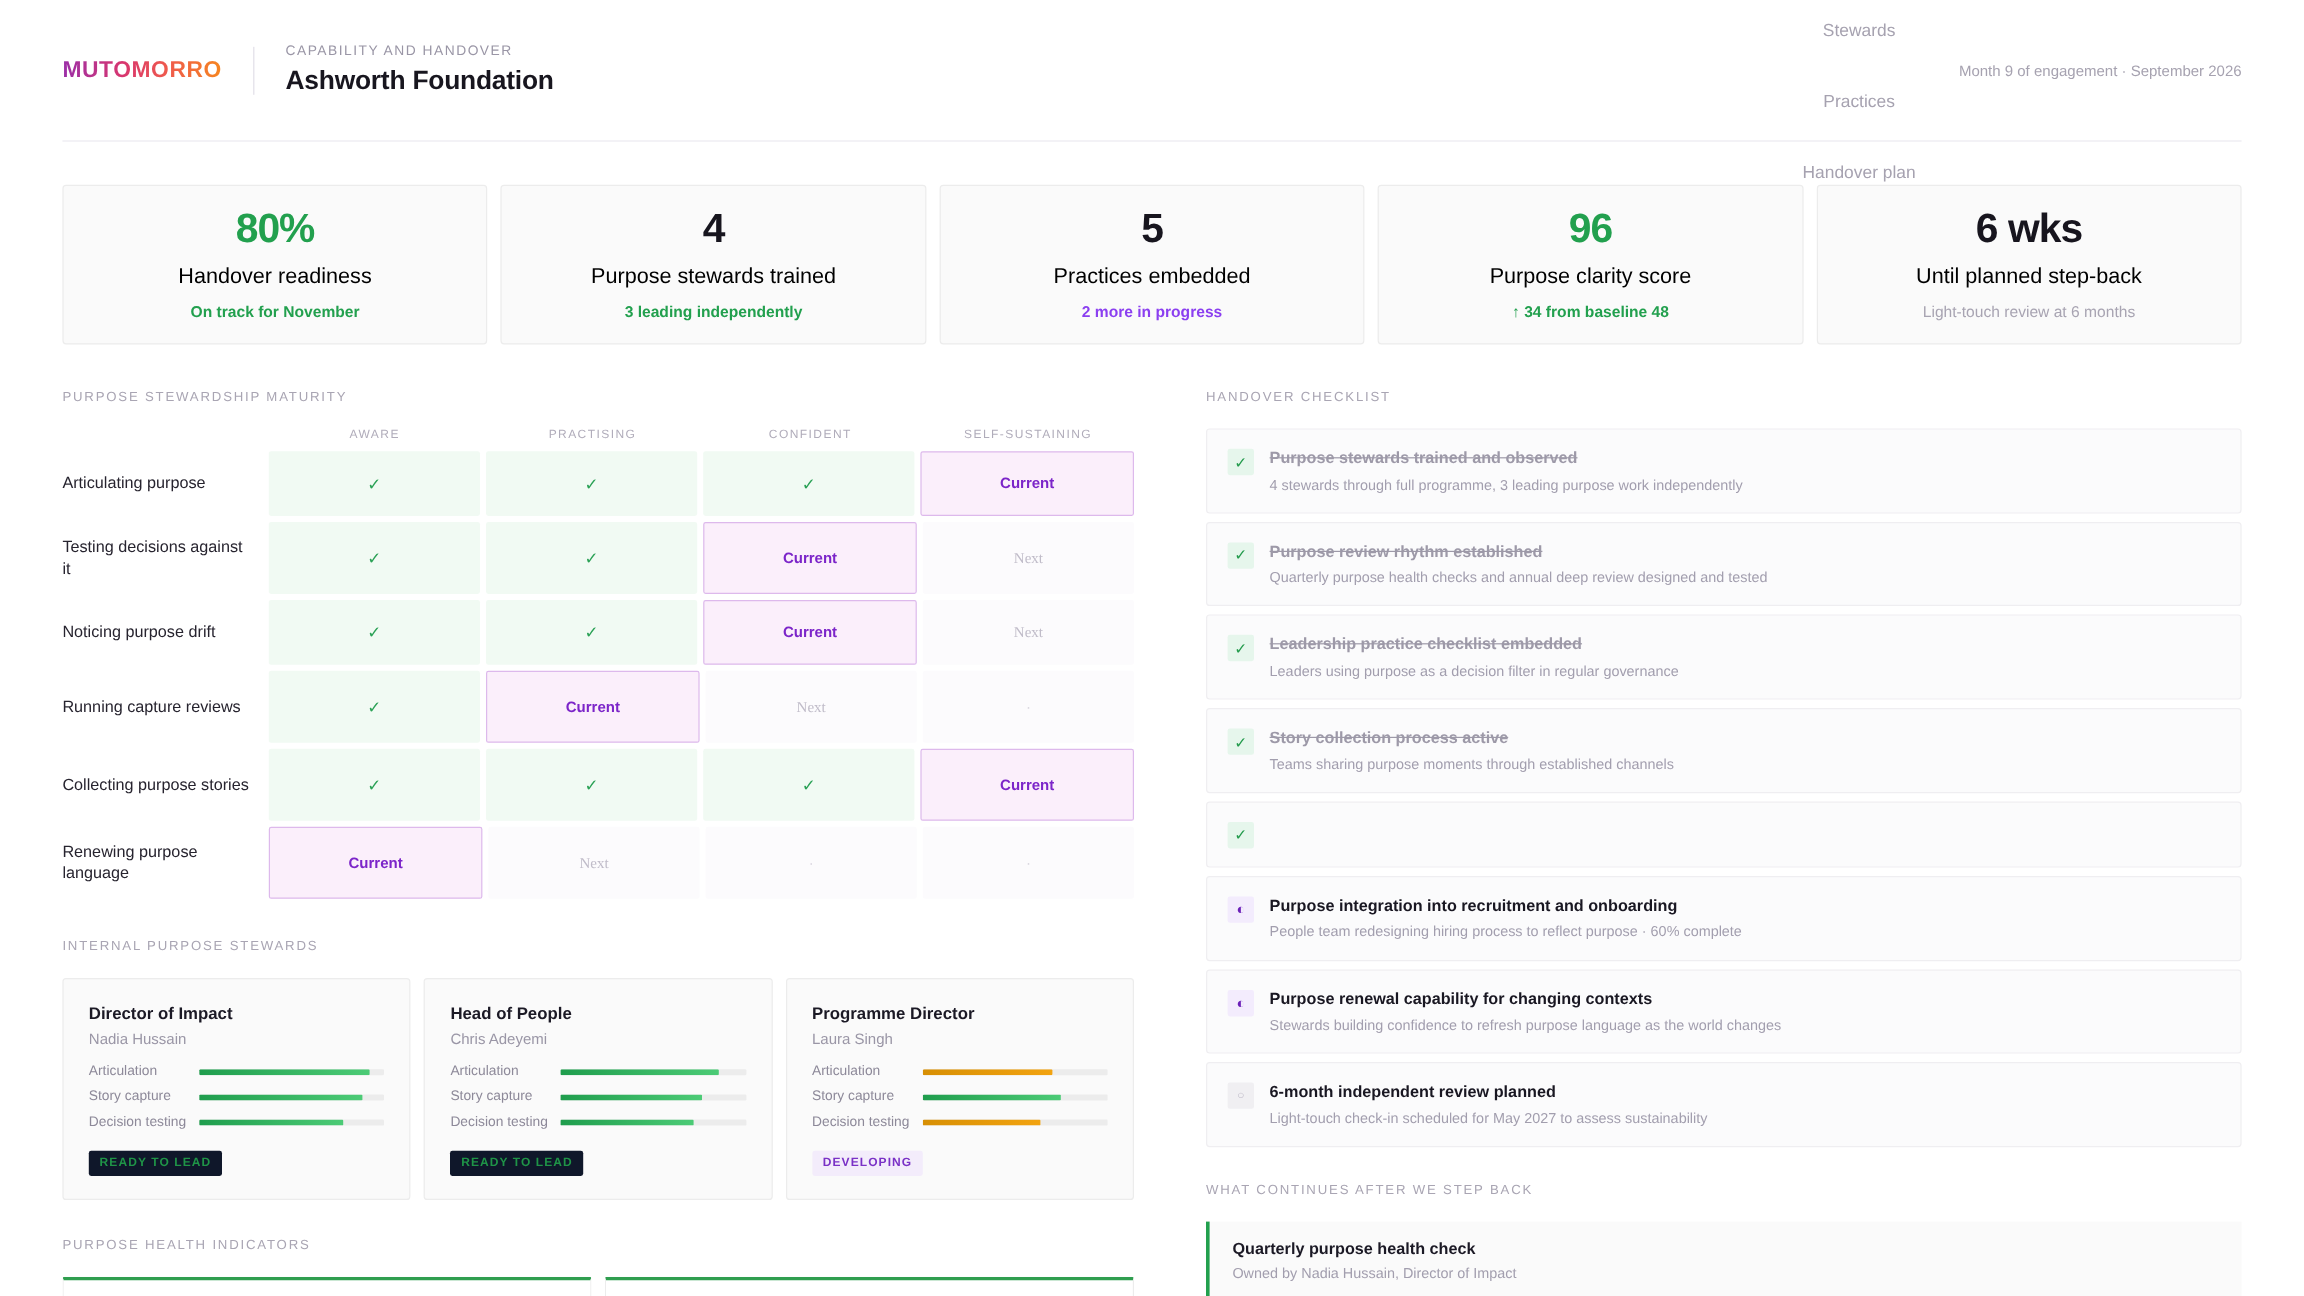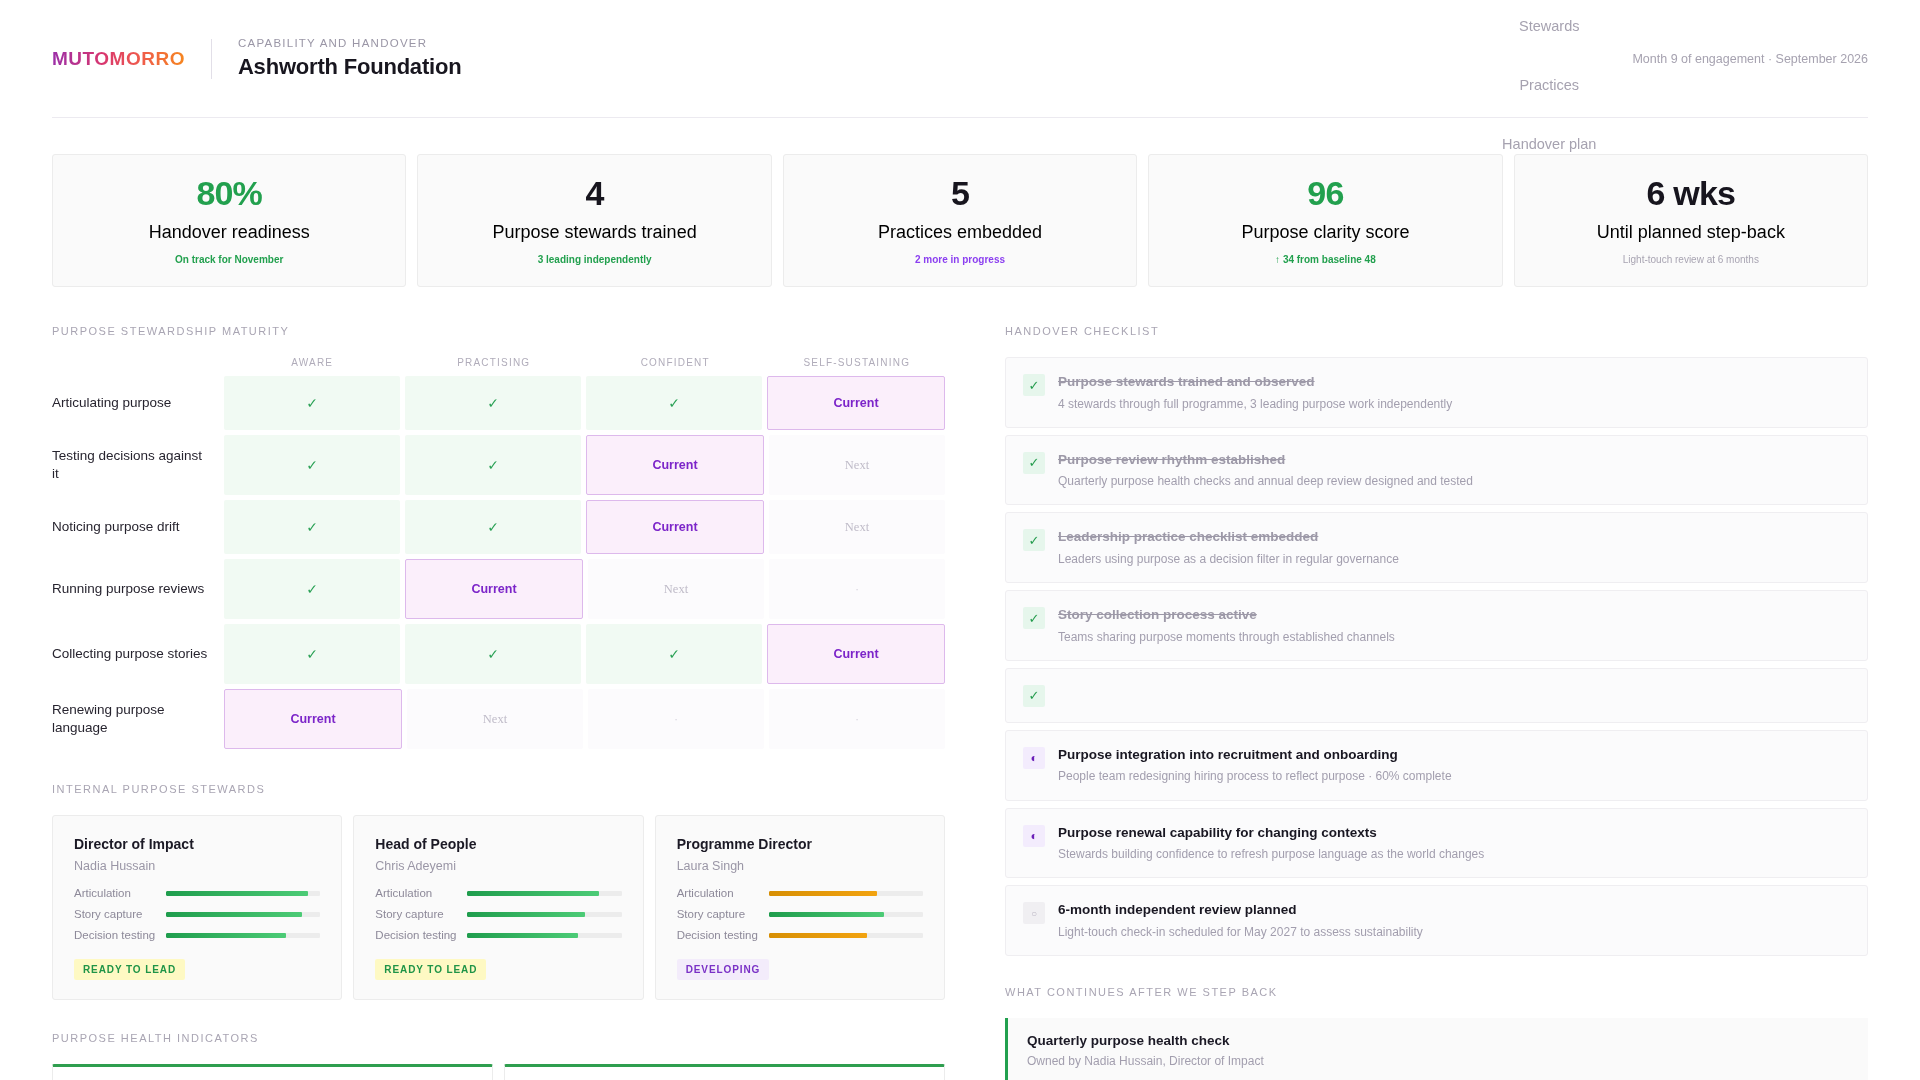--- a/index.html
+++ b/index.html
@@ -46,21 +46,21 @@
   .kpi-row { display: flex; gap: 11px; margin-top: 36px; }
   .kpi-card {
     flex: 1; height: 133px; background: #fafafa;
     border: 1px solid #ececec; border-radius: 3px;
     display: flex; flex-direction: column; align-items: center; justify-content: center;
   }
   .kpi-value { font-size: 34px; font-weight: bold; letter-spacing: -.8px; line-height: 1; }
   .kpi-value.green { color: #22a04e; }
   .kpi-value.dark { color: #17151e; }
   .kpi-label { font-size: 18px; color: #000000; margin-top: 12px; }
-  .kpi-sub { font-size: 10px; font-weight: bold; margin-top: 11px; }
+  .kpi-sub { font-size: 13px; font-weight: bold; margin-top: 11px; }
   .kpi-sub.green { color: #22a04e; }
   .kpi-sub.purple { color: #8b3ff0; }
   .kpi-sub.grey { color: #a8a4b2; font-weight: normal; }
 
   
   .body-grid { display: flex; gap: 60px; margin-top: 38px; }
   .col-left { width: 893px; flex: none; }
   .col-right { width: 863px; flex: none; }
 
   .section-title {
@@ -109,21 +109,21 @@
   .skill-line { display: flex; align-items: center; margin-bottom: 9px; }
   .skill-name { font-size: 11.5px; color: #8d8999; width: 92px; flex: none; }
   .skill-track { flex: 1; height: 5px; background: #ececec; border-radius: 1px; overflow: hidden; }
   .skill-fill { height: 100%; border-radius: 1px; }
   .skill-fill.green { background: linear-gradient(90deg, #1f9d4d 0%, #4ccb76 100%); }
   .skill-fill.amber { background: linear-gradient(90deg, #d78f04 0%, #f2a310 100%); }
   .badge {
     display: inline-block; margin-top: 9px; padding: 5px 9px;
     font-size: 10px; letter-spacing: .9px; font-weight: bold; border-radius: 2px;
   }
-  .badge.ready { background: #fef9c3; color: #1f9447; }
+  .badge.ready { background: #0f172a; color: #1f9447; }
   .badge.developing { background: #f3ecfb; color: #7a31c6; }
 
   
   .health-wrap { margin-top: 32px; }
   .health-row { display: flex; gap: 11px; }
   .health-card {
     flex: 1; background: #ffffff; border: 1px solid #ececec;
     border-top: 3px solid #2f9e4f; border-radius: 2px;
     padding: 17px 18px 20px 18px;
   }
@@ -262,21 +262,21 @@
                   <span class="tick">✓</span>
                 </div>
                 <div class="cell done">
                   <span class="tick">✓</span>
                 </div>
                 <div class="cell current">Current</div>
                 <div class="cell next">Next</div>
               </div>
             </div>
             <div class="matrix-row tall">
-              <div class="matrix-rowlabel">Running purpose reviews</div>
+              <div class="matrix-rowlabel">Running capture reviews</div>
               <div class="matrix-cellwrap">
                 <div class="cell done">
                   <span class="tick">✓</span>
                 </div>
                 <div class="cell current">Current</div>
                 <div class="cell next">Next</div>
                 <div class="cell empty">·</div>
               </div>
             </div>
             <div class="matrix-row tall">

